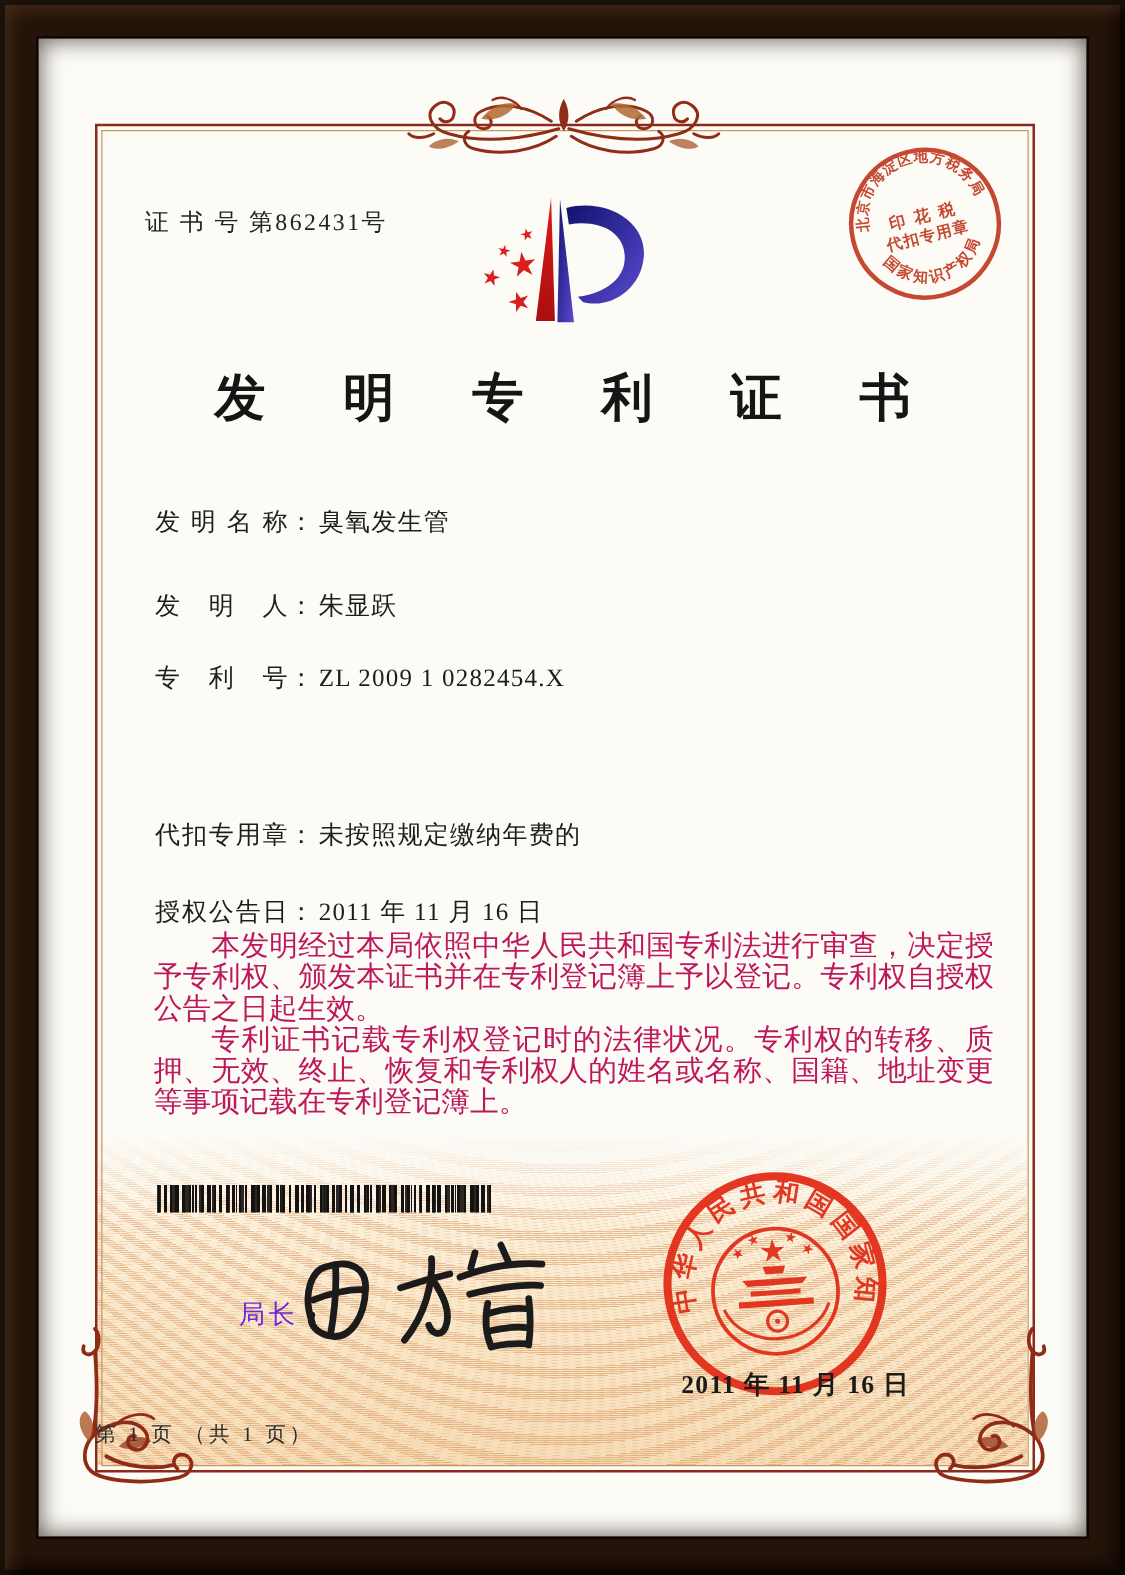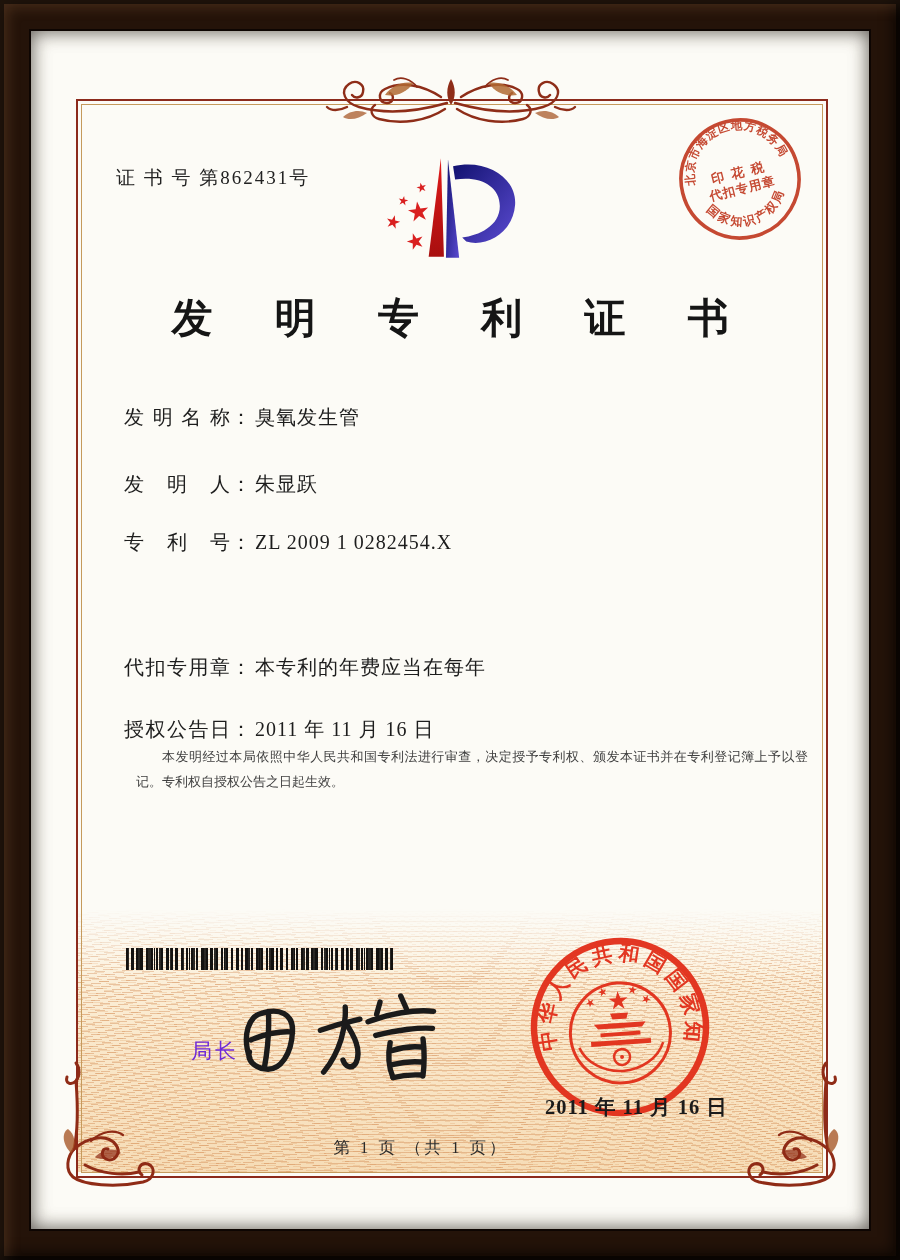--- a/index.html
+++ b/index.html
@@ -35,37 +35,37 @@
 
   .cert-no{left:85px;top:134px;font-size:19px;letter-spacing:2px;color:#222;}
   .title{left:45px;top:260px;width:748px;text-align:center;font-size:41px;font-weight:bold;
          color:#151515;letter-spacing:26px;padding-left:26px;box-sizing:border-box;}
 
   .field-row{left:93px;width:660px;font-size:20px;color:#1d1d1d;white-space:nowrap;}
   .flabel{display:inline-block;width:106px;text-align:justify;text-align-last:justify;vertical-align:top;}
   .fcolon{display:inline-block;margin:0 4px 0 1px;}
   .fvalue{letter-spacing:1px;}
 
-  .body-text{left:105px;top:713px;width:672px;font-size:13px;line-height:25px;color:#404040;
+  .body-text{left:92px;top:713px;width:672px;font-size:23px;line-height:25px;color:#be185d;
              text-align:justify;}
   .body-text p{margin:0;text-indent:2em;}
 
   .barcode{left:95px;top:917px;width:268px;height:22px;z-index:3;
     background:
       repeating-linear-gradient(90deg,#141210 0 2px,rgba(0,0,0,0) 2px 5px),
       repeating-linear-gradient(90deg,#141210 0 1px,rgba(0,0,0,0) 1px 7px),
       repeating-linear-gradient(90deg,rgba(20,18,16,.9) 0 3px,rgba(0,0,0,0) 3px 11px);}
 
   .sig-title{left:160px;top:1006px;font-size:21px;letter-spacing:3px;color:#6d28d9;z-index:4;}
   .sig-svg{left:196px;top:958px;z-index:4;}
 
   .seal-svg{left:494px;top:901px;z-index:3;transform:rotate(-4deg);opacity:.96;}
   .seal-date{left:514px;top:1062px;width:200px;font-size:20.5px;font-weight:600;color:#1b1b1b;
              letter-spacing:1px;z-index:5;}
-  .footer{left:45px;top:1106px;width:690px;text-align:center;font-size:16.5px;letter-spacing:3px;color:#2a2a2a;z-index:4;}
+  .footer{left:45px;top:1106px;width:690px;font-size:16.5px;letter-spacing:3px;color:#2a2a2a;z-index:4;}
 
   .tax-stamp{left:643px;top:82px;transform:rotate(-14deg);opacity:.92;}
   .top-orn{left:290px;top:38px;}
   .corner-orn-l{left:30px;top:1006px;z-index:2;}
   .corner-orn-r{left:698px;top:1006px;z-index:2;transform:scaleX(-1);}
 </style>
 </head>
 <body>
 
 <div class="stage">
@@ -146,28 +146,29 @@
     <div class="abs field-row" style="top:373px">
       <span class="flabel">发明名称</span><span class="fcolon">：</span><span class="fvalue">臭氧发生管</span>
     </div>
     <div class="abs field-row" style="top:440px">
       <span class="flabel">发明人</span><span class="fcolon">：</span><span class="fvalue">朱显跃</span>
     </div>
     <div class="abs field-row" style="top:498px">
       <span class="flabel">专利号</span><span class="fcolon">：</span><span class="fvalue">ZL 2009 1 0282454.X</span>
     </div>
     <div class="abs field-row" style="top:623px">
-      <span class="flabel">代扣专用章</span><span class="fcolon">：</span><span class="fvalue">本专利的年费应当在每年</span>
+      <span class="flabel">代扣专用章</span><span class="fcolon">：</span><span class="fvalue">未按照规定缴纳年费的</span>
     </div>
     <div class="abs field-row" style="top:685px">
       <span class="flabel">授权公告日</span><span class="fcolon">：</span><span class="fvalue">2011 年 11 月 16 日</span>
     </div>
 
     <div class="abs body-text">
       <p>本发明经过本局依照中华人民共和国专利法进行审查，决定授予专利权、颁发本证书并在专利登记簿上予以登记。专利权自授权公告之日起生效。</p>
+      <p>专利证书记载专利权登记时的法律状况。专利权的转移、质押、无效、终止、恢复和专利权人的姓名或名称、国籍、地址变更等事项记载在专利登记簿上。</p>
     </div>
 
     <div class="abs barcode"></div>
 
     <div class="abs sig-title">局长</div>
     <svg class="abs sig-svg" width="236" height="104" viewBox="0 0 236 104" aria-label="田力普">
       <g fill="none" stroke="#1b1b1b" stroke-width="5.4" stroke-linecap="round" transform="rotate(-3 118 52)">
         <path d="M22,64 C15,40 24,22 36,20 C54,15 68,22 66,40 C64,62 52,78 38,76 C26,74 19,66 22,58"></path>
         <path d="M24,46 C38,41 54,39 64,40"></path>
         <path d="M43,20 C43,38 40,58 36,75"></path>

